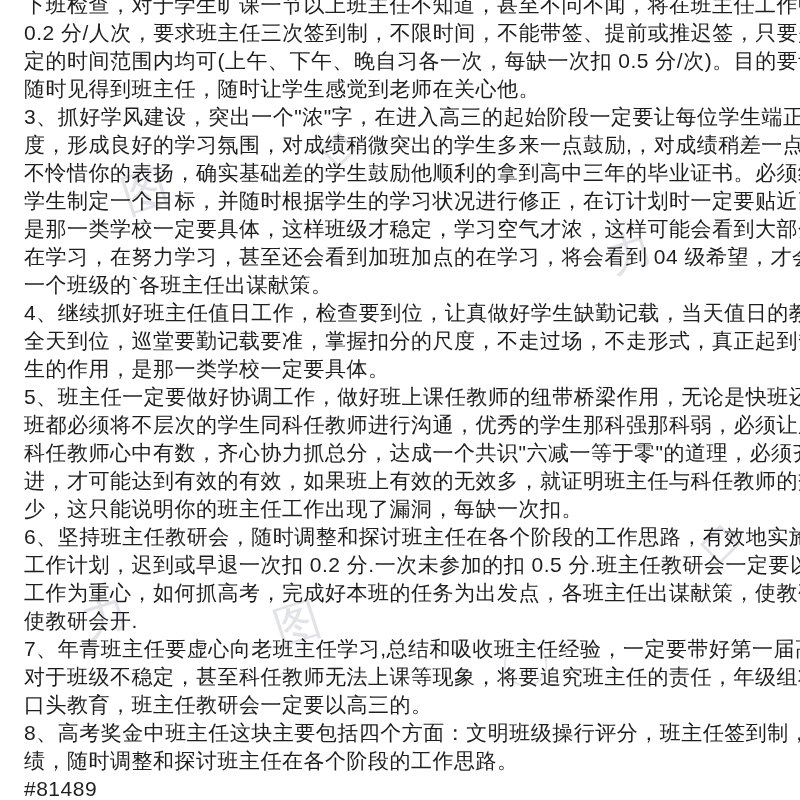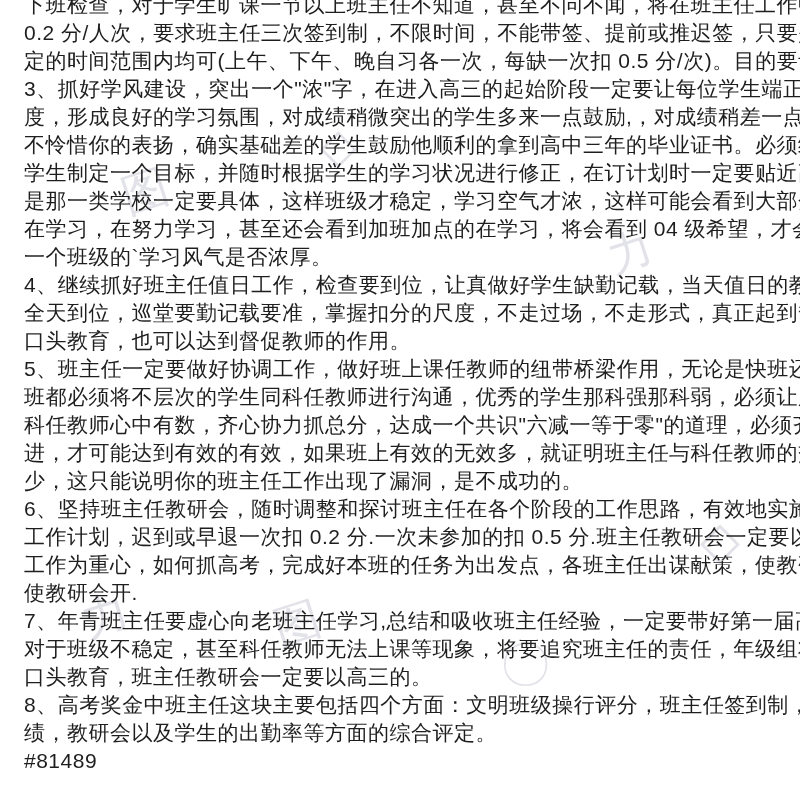--- a/index.html
+++ b/index.html
@@ -56,39 +56,40 @@
       <span class="wm" style="left: 608px; top: 230px; font-size: 44px; color: rgb(226, 226, 233); transform: rotate(-18deg);">力</span>
       <span class="wm" style="left: 700px; top: 514px; font-size: 52px; color: rgb(226, 226, 233); transform: rotate(0deg);">◇</span>
       <span class="wm" style="left: 82px; top: 592px; font-size: 46px; color: rgb(226, 226, 233); transform: rotate(-18deg);">力</span>
       <span class="wm" style="left: 274px; top: 600px; font-size: 46px; color: rgb(226, 226, 233); transform: rotate(-18deg);">图</span>
       <span class="wm" style="left: 500px; top: 640px; font-size: 50px; color: rgb(226, 226, 233); transform: rotate(0deg);">〇</span>
     </div>
   <div class="doc-lines" style="color: rgb(30, 30, 30);">
       <div class="line">下班检查，对于学生旷课一节以上班主任不知道，甚至不问不闻，将在班主任工作中扣去</div>
       <div class="line">0.2 分/人次，要求班主任三次签到制，不限时间，不能带签、提前或推迟签，只要是在规</div>
       <div class="line">定的时间范围内均可(上午、下午、晚自习各一次，每缺一次扣 0.5 分/次)。目的要让学生</div>
+      <div class="line">随时见得到班主任，随时让学生感觉到老师在关心他。</div>
       <div class="line">3、抓好学风建设，突出一个"浓"字，在进入高三的起始阶段一定要让每位学生端正学习态</div>
       <div class="line">度，形成良好的学习氛围，对成绩稍微突出的学生多来一点鼓励,，对成绩稍差一点的学生</div>
       <div class="line">不怜惜你的表扬，确实基础差的学生鼓励他顺利的拿到高中三年的毕业证书。必须给每位</div>
       <div class="line">学生制定一个目标，并随时根据学生的学习状况进行修正，在订计划时一定要贴近高考，</div>
       <div class="line">是那一类学校一定要具体，这样班级才稳定，学习空气才浓，这样可能会看到大部分学生</div>
       <div class="line">在学习，在努力学习，甚至还会看到加班加点的在学习，将会看到 04 级希望，才会体现</div>
-      <div class="line">一个班级的`学习风气是否浓厚。</div>
+      <div class="line">一个班级的`各班主任出谋献策。</div>
       <div class="line">4、继续抓好班主任值日工作，检查要到位，让真做好学生缺勤记载，当天值日的教师必须</div>
       <div class="line">全天到位，巡堂要勤记载要准，掌握扣分的尺度，不走过场，不走形式，真正起到督促学</div>
-      <div class="line">口头教育，也可以达到督促教师的作用。</div>
+      <div class="line">生的作用，是那一类学校一定要具体。</div>
       <div class="line">5、班主任一定要做好协调工作，做好班上课任教师的纽带桥梁作用，无论是快班还是平作</div>
       <div class="line">班都必须将不层次的学生同科任教师进行沟通，优秀的学生那科强那科弱，必须让所有的</div>
       <div class="line">科任教师心中有数，齐心协力抓总分，达成一个共识"六减一等于零"的道理，必须齐头并</div>
       <div class="line">进，才可能达到有效的有效，如果班上有效的无效多，就证明班主任与科任教师的交流</div>
-      <div class="line">少，这只能说明你的班主任工作出现了漏洞，是不成功的。</div>
+      <div class="line">少，这只能说明你的班主任工作出现了漏洞，每缺一次扣。</div>
       <div class="line">6、坚持班主任教研会，随时调整和探讨班主任在各个阶段的工作思路，有效地实施班主任</div>
       <div class="line">工作计划，迟到或早退一次扣 0.2 分.一次未参加的扣 0.5 分.班主任教研会一定要以高三的</div>
       <div class="line">工作为重心，如何抓高考，完成好本班的任务为出发点，各班主任出谋献策，使教研会开</div>
       <div class="line">使教研会开.</div>
       <div class="line">7、年青班主任要虚心向老班主任学习,总结和吸收班主任经验，一定要带好第一届高三，</div>
       <div class="line">对于班级不稳定，甚至科任教师无法上课等现象，将要追究班主任的责任，年级组将进行</div>
       <div class="line">口头教育，班主任教研会一定要以高三的。</div>
       <div class="line">8、高考奖金中班主任这块主要包括四个方面：文明班级操行评分，班主任签到制，高考成</div>
-      <div class="line">绩，教研会以及学生的出勤率等方面的综合评定。</div>
+      <div class="line">绩，随时调整和探讨班主任在各个阶段的工作思路。</div>
       <div class="line">#81489</div>
     </div>
 </div>
 
 </body></html>

